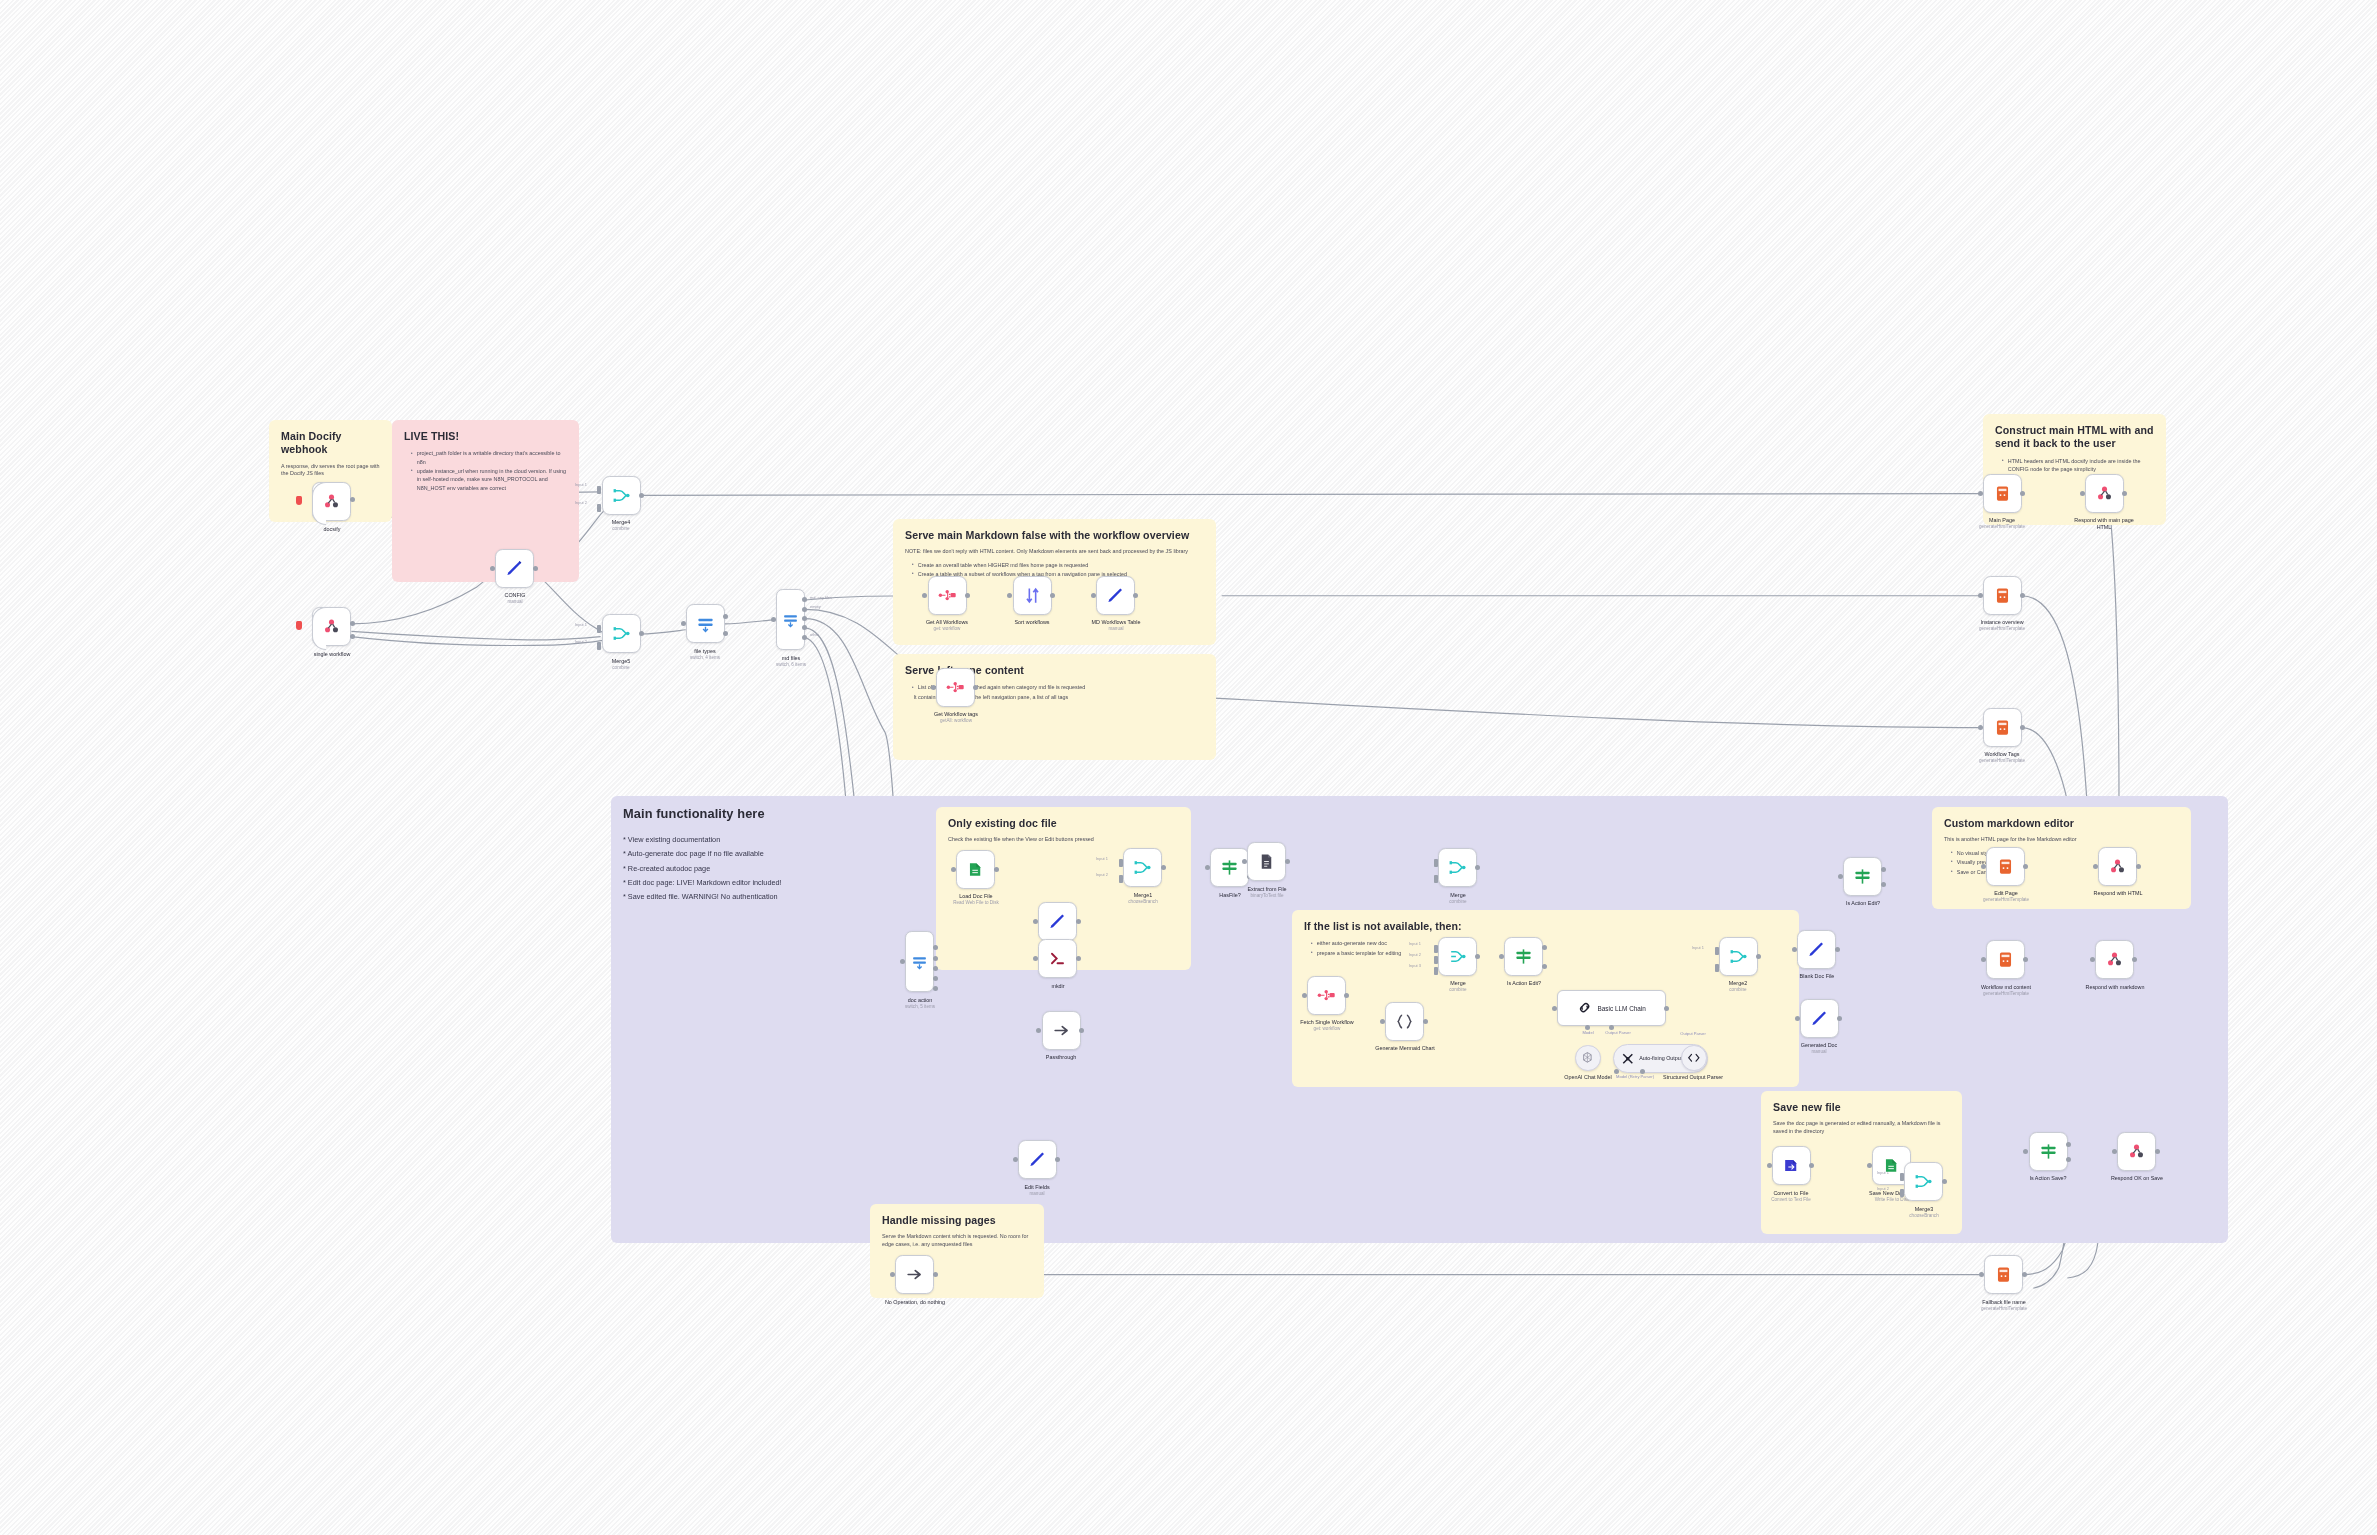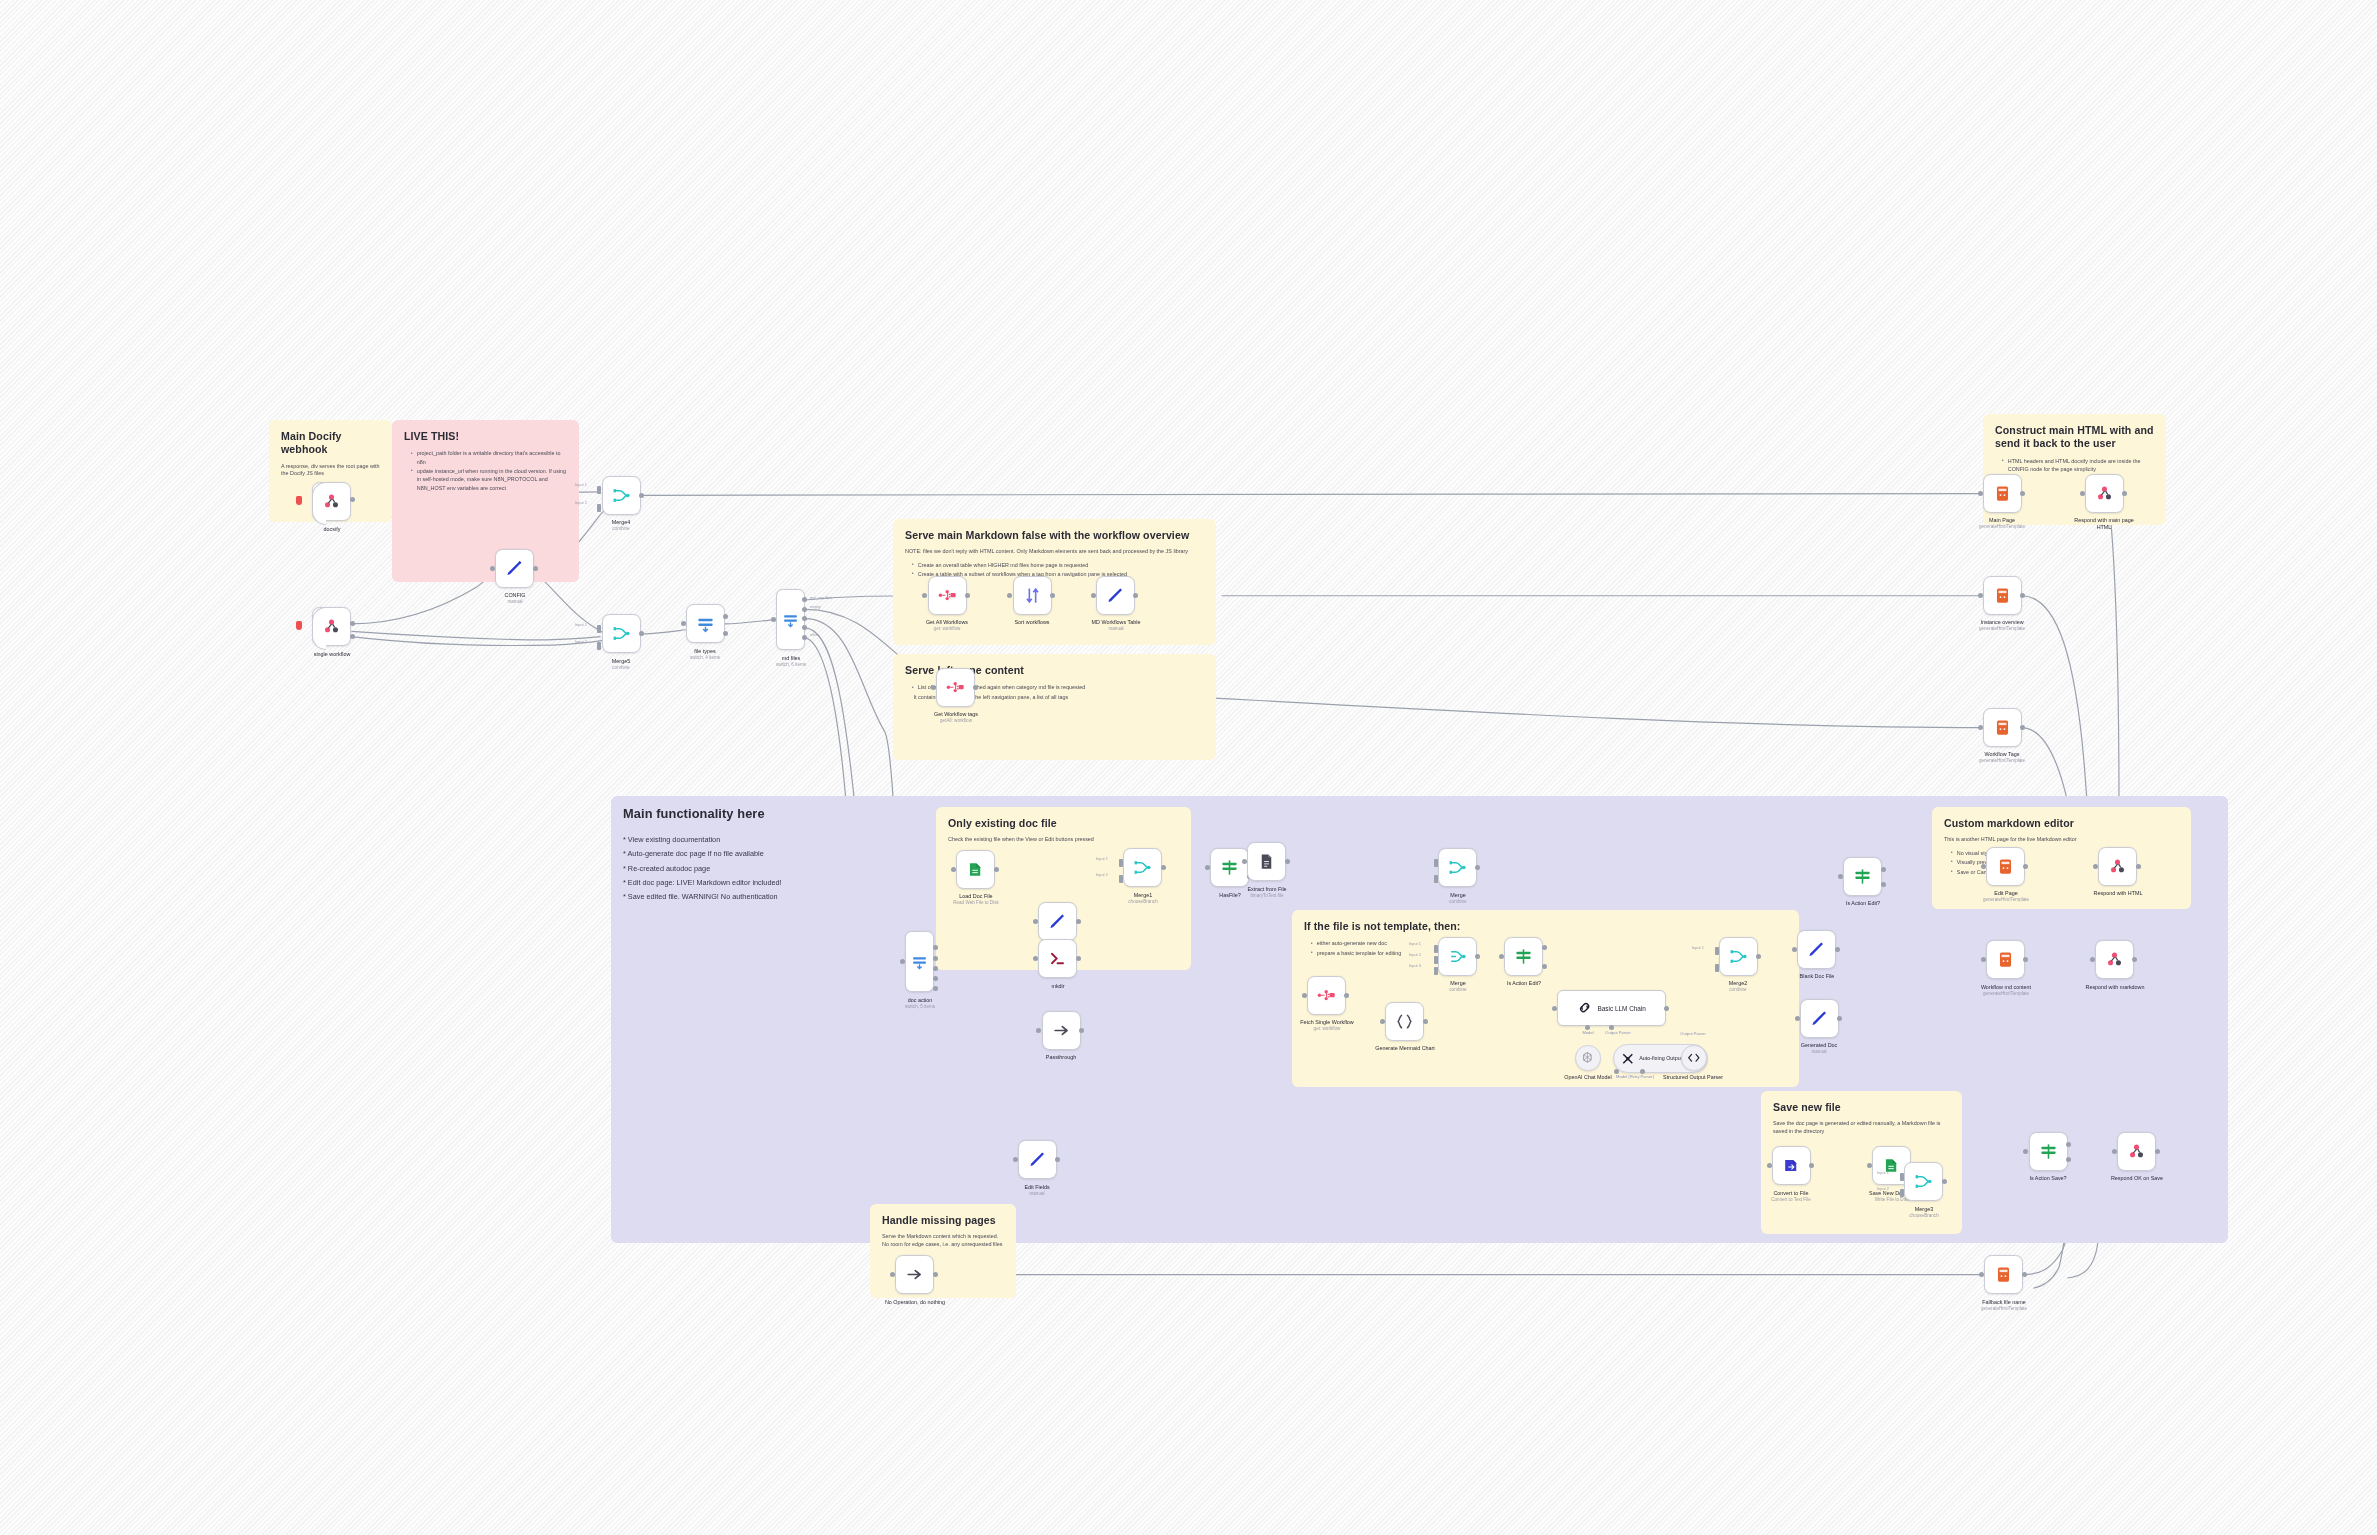--- a/index.html
+++ b/index.html
@@ -277,21 +277,21 @@
     <p class="feat">* Edit doc page: LIVE! Markdown editor included!</p>
     <p class="feat">* Save edited file. WARNING! No authentication</p>
   </div>
 
   <div class="note yellow" style="left:936px; top:807px; width:255px; height:163px;">
     <h3>Only existing doc file</h3>
     <p class="sub">Check the existing file when the View or Edit buttons pressed</p>
   </div>
 
   <div class="note yellow" style="left:1292px; top:910px; width:507px; height:177px;">
-    <h3>If the file is not template, then:</h3>
+    <h3>If the list is not available, then:</h3>
     <ul>
       <li>either auto-generate new doc</li>
       <li>prepare a basic template for editing</li>
     </ul>
   </div>
 
   <div class="note yellow" style="left:1761px; top:1091px; width:201px; height:143px;">
     <h3>Save new file</h3>
     <p class="sub">Save the doc page is generated or edited manually, a Markdown file is saved in the directory</p>
   </div>
@@ -299,21 +299,21 @@
   <div class="note yellow" style="left:1932px; top:807px; width:259px; height:102px;">
     <h3>Custom markdown editor</h3>
     <p class="sub">This is another HTML page for the live Markdown editor</p>
     <ul>
       <li>No visual style supported</li>
       <li>Visually preview or edit</li>
       <li>Save or Cancel buttons</li>
     </ul>
   </div>
 
-  <div class="note yellow" style="left:870px; top:1204px; width:146px; height:94px;">
+  <div class="note yellow" style="left:870px; top:1204px; width:174px; height:94px;">
     <h3>Handle missing pages</h3>
     <p class="sub">Serve the Markdown content which is requested. No room for edge cases, i.e. any unrequested files</p>
   </div>
 
   <div class="reddot" style="left:296px; top:496px;"></div>
   <div class="node trig" style="left:312px; top:482px;">
     <span class="glyph">
       <svg width="19" height="19" viewBox="0 0 24 24">
         <circle cx="7" cy="16" r="3.2" fill="#ef4f72"></circle>
         <circle cx="17" cy="16" r="3.2" fill="#4a4a58"></circle>

